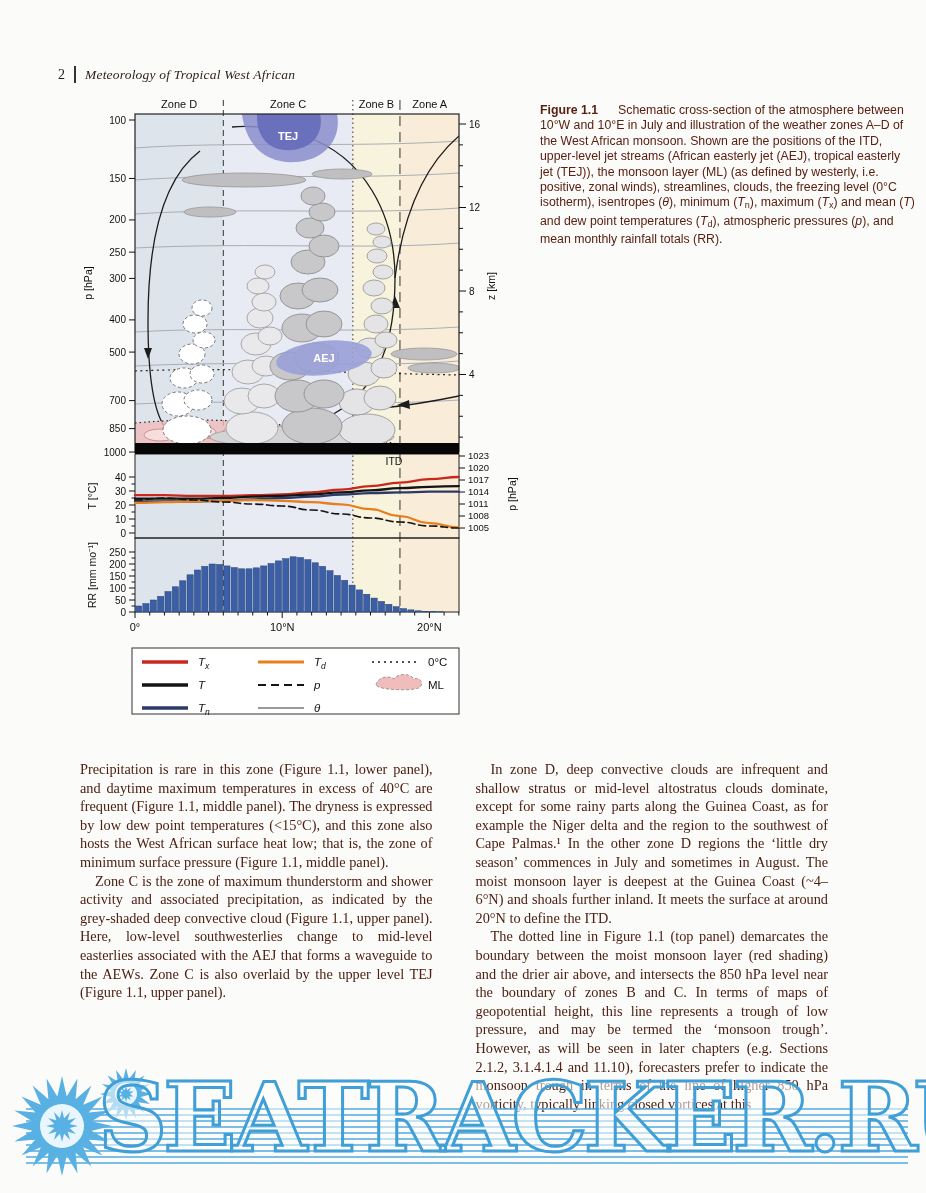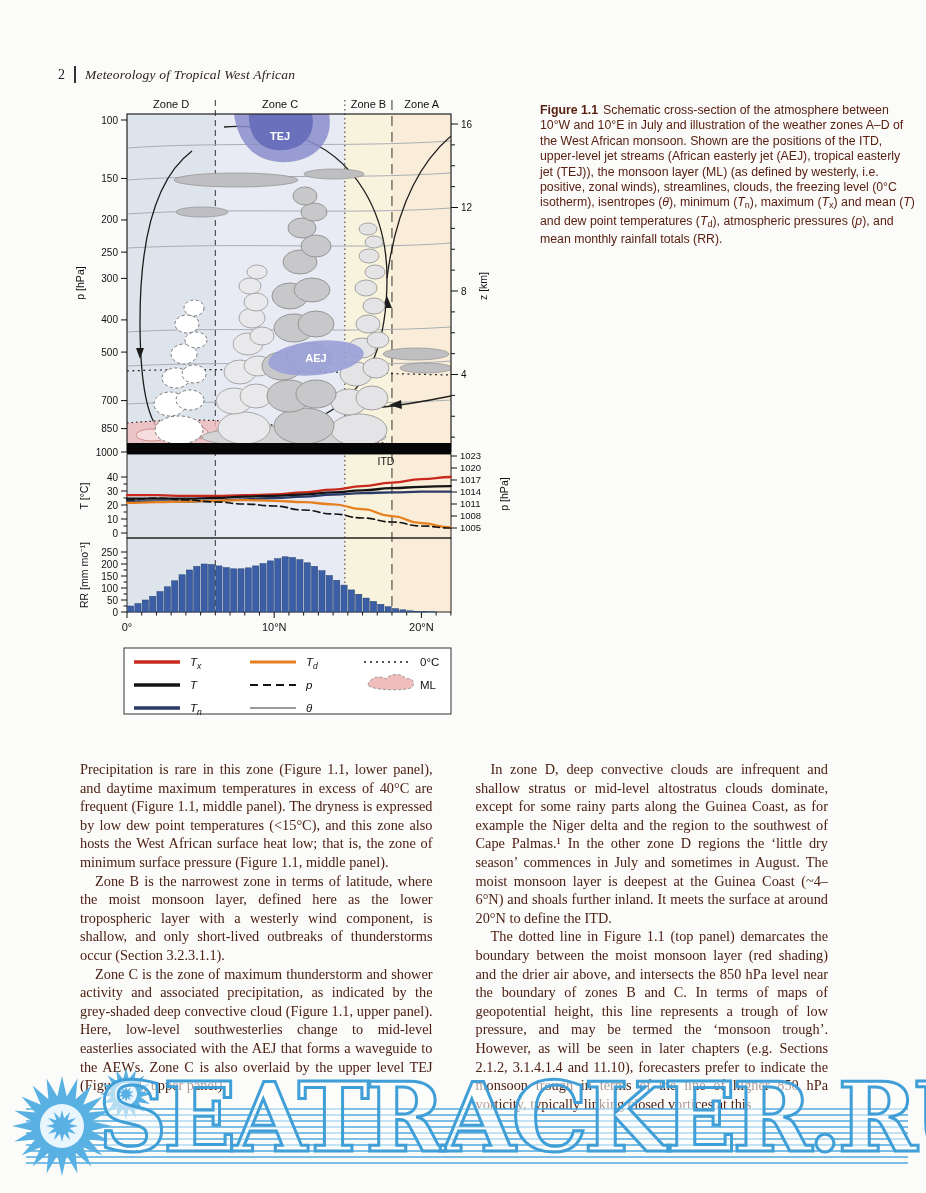--- a/index.html
+++ b/index.html
@@ -2,25 +2,25 @@
 <html><head>
 <meta charset="utf-8">
 <style>
   *{margin:0;padding:0;box-sizing:border-box}
   html,body{width:926px;height:1193px}
   body{position:relative;background:#fbfbf9;font-family:"Liberation Serif",serif;color:#4d2013;overflow:hidden}
   header{position:absolute;left:58px;top:66px;display:flex;align-items:center;gap:9px;font-size:13.5px;color:#30241d}
   .pgnum{font-size:14px;color:#1d1d1d}
   .rule{width:2px;height:17px;background:#333;display:inline-block}
   .running{font-style:italic;letter-spacing:.2px}
-  .figure{position:absolute;left:44px;top:96px;width:470px;height:630px}
+  .figure{position:absolute;left:52px;top:96px;width:470px;height:630px}
   svg text{font-family:"Liberation Sans",sans-serif}
   .caption{position:absolute;left:540px;top:103px;width:376px;font-family:"Liberation Sans",sans-serif;
            font-size:12.3px;line-height:15.4px;color:#5a2113;text-align:left}
-  .caption b{font-weight:bold;margin-right:5px}
+  .caption b{font-weight:bold;margin-right:20px}
   .caption .sub{font-size:9px;vertical-align:-2px}
   .caption .it{font-style:italic}
   .columns{position:absolute;left:80px;top:760px;width:748px;display:flex;gap:43px}
   .col{width:360px;font-size:14.3px;line-height:18.6px;text-align:justify;color:#4d2013}
   .col p{margin:0}
   .col p.indent{text-indent:15px}
   .watermark{position:absolute;left:0;top:1068px;width:926px;height:125px;pointer-events:none}
   .stripes{position:absolute;left:26px;top:36px;width:882px;height:64px;
            background:repeating-linear-gradient(to bottom,rgba(80,170,225,0) 0 4.5px,rgba(80,170,225,.75) 4.5px 6px)}
   .wm-text{position:absolute;left:98px;top:2px;font-family:"DejaVu Serif",serif;font-weight:bold;font-size:96px;
@@ -359,21 +359,20 @@
     </svg>
   </div>
 
   <aside class="caption">
     <b>Figure 1.1</b><span><span>Schematic cross-section of the atmosphere between 10°W and 10°E in July and illustration of the weather zones A–D of the West African monsoon. Shown are the positions of the ITD, upper-level jet streams (African easterly jet (AEJ), tropical easterly jet (TEJ)), the monsoon layer (ML) (as defined by westerly, i.e. positive, zonal winds), streamlines, clouds, the freezing level (0°C isotherm), isentropes (</span><span class="it">θ</span><span>), minimum (</span><span class="it">T</span><span class="sub">n</span><span>), maximum (</span><span class="it">T</span><span class="sub">x</span><span>) and mean (</span><span class="it">T</span><span>) and dew point temperatures (</span><span class="it">T</span><span class="sub">d</span><span>), atmospheric pressures (</span><span class="it">p</span><span>), and mean monthly rainfall totals (RR).</span></span>
   </aside>
 
   <main class="columns">
     <div class="col">
         <p>Precipitation is rare in this zone (Figure 1.1, lower panel), and daytime maximum temperatures in excess of 40°C are frequent (Figure 1.1, middle panel). The dryness is expressed by low dew point temperatures (&lt;15°C), and this zone also hosts the West African surface heat low; that is, the zone of minimum surface pressure (Figure 1.1, middle panel).</p>
-        <p class="indent">Zone B is the narrowest zone in terms of latitude, where the moist monsoon layer, defined here as the lower tropospheric layer with a westerly wind component, is shallow, and only short-lived outbreaks of thunderstorms occur (Section 3.2.3.1.1).</p>
         <p class="indent">Zone C is the zone of maximum thunderstorm and shower activity and associated precipitation, as indicated by the grey-shaded deep convective cloud (Figure 1.1, upper panel). Here, low-level southwesterlies change to mid-level easterlies associated with the AEJ that forms a waveguide to the AEWs. Zone C is also overlaid by the upper level TEJ (Figure 1.1, upper panel).</p>
       </div>
     <div class="col">
         <p class="indent">In zone D, deep convective clouds are infrequent and shallow stratus or mid-level altostratus clouds dominate, except for some rainy parts along the Guinea Coast, as for example the Niger delta and the region to the southwest of Cape Palmas.¹ In the other zone D regions the ‘little dry season’ commences in July and sometimes in August. The moist monsoon layer is deepest at the Guinea Coast (~4–6°N) and shoals further inland. It meets the surface at around 20°N to define the ITD.</p>
         <p class="indent">The dotted line in Figure 1.1 (top panel) demarcates the boundary between the moist monsoon layer (red shading) and the drier air above, and intersects the 850 hPa level near the boundary of zones B and C. In terms of maps of geopotential height, this line represents a trough of low pressure, and may be termed the ‘monsoon trough’. However, as will be seen in later chapters (e.g. Sections 2.1.2, 3.1.4.1.4 and 11.10), forecasters prefer to indicate the monsoon trough in terms of the line of higher 850 hPa vorticity, typically linking closed vortices at this</p>
       </div>
   </main>
 
   <div class="watermark">
     <div class="stripes"></div>

